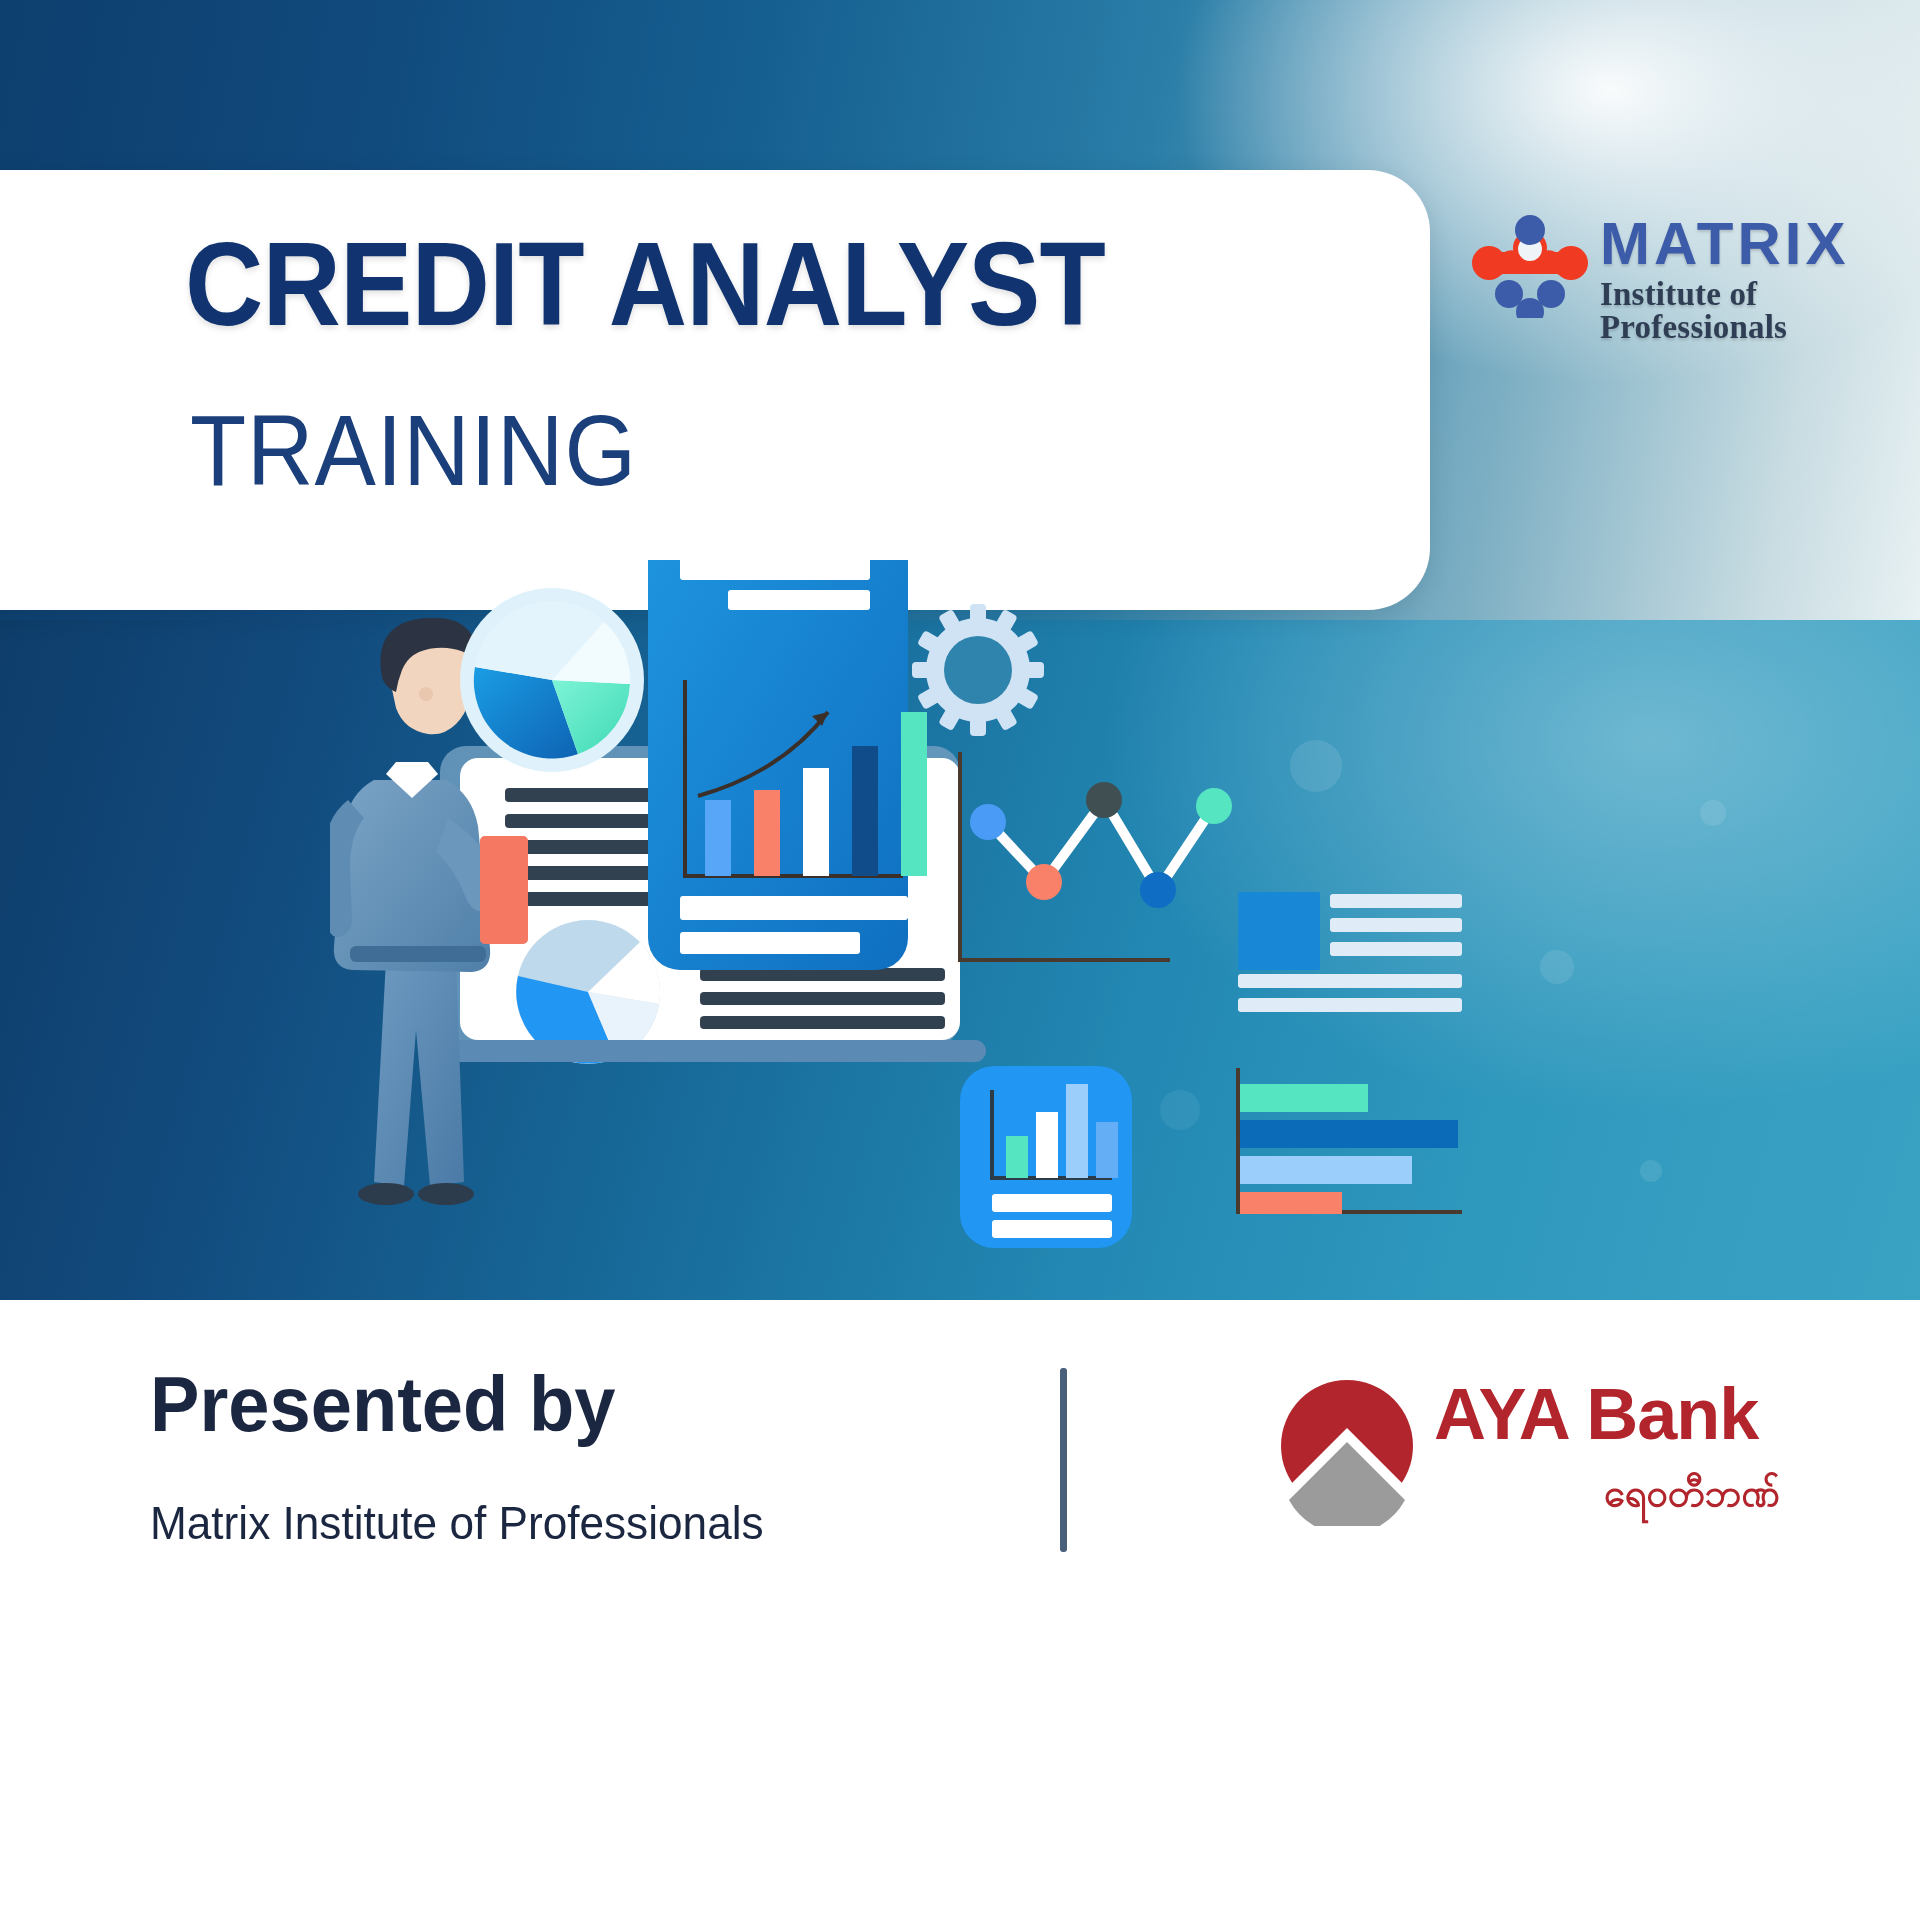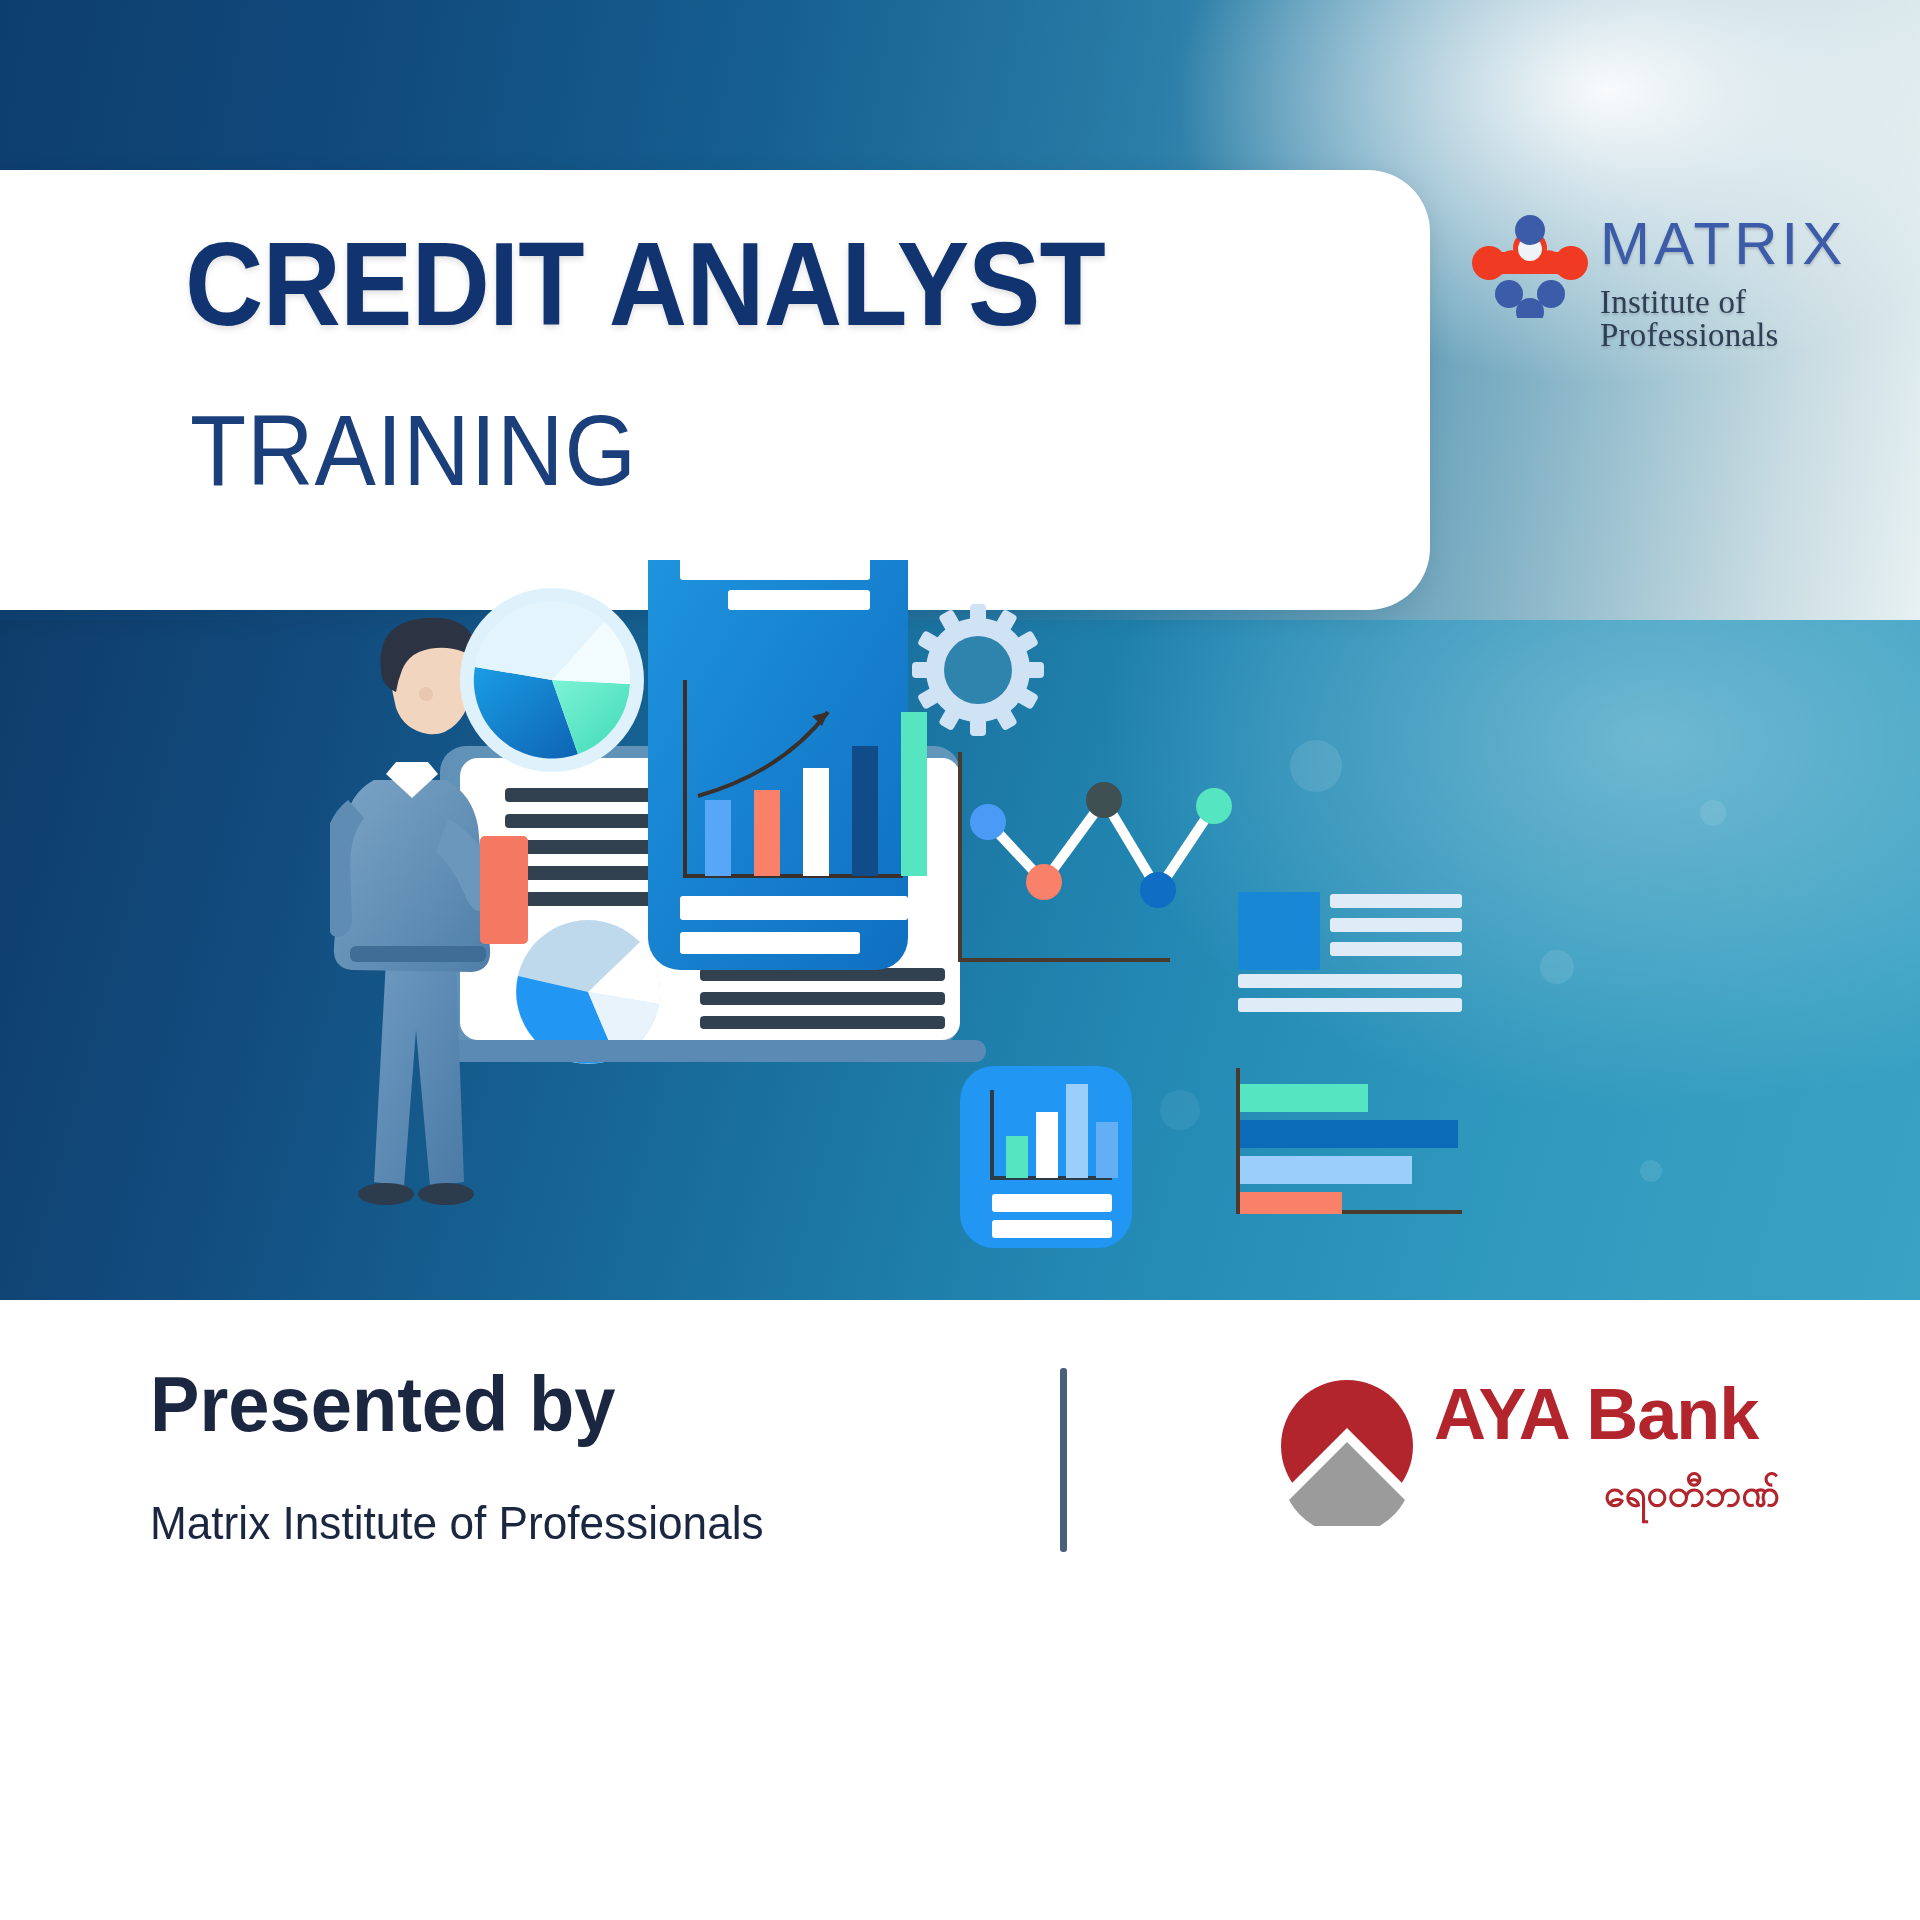--- a/index.html
+++ b/index.html
@@ -45,27 +45,27 @@
     font-weight:400;font-size:100px;letter-spacing:1px;line-height:1;
     color:#1b3f7a;transform:scaleX(0.92);transform-origin:left center;
     white-space:nowrap;
   }
 
   
   .matrix-logo{position:absolute;left:1472px;top:212px;width:420px;height:112px;}
   .mx-mark{position:absolute;left:0;top:2px;width:116px;height:104px;}
   .mx-word{
     position:absolute;left:128px;top:2px;
-    font-family:"Liberation Sans",sans-serif;font-weight:400;
+    font-family:"Liberation Sans",sans-serif;font-weight:700;
     font-size:60px;letter-spacing:4px;color:#3c5ba9;line-height:1;
     text-shadow:0 2px 3px rgba(0,0,0,.18);
   }
   .mx-tag{
-    position:absolute;left:128px;top:74px;
-    font-family:"Liberation Serif",serif;font-weight:400;
+    position:absolute;left:128px;top:66px;
+    font-family:"Liberation Serif",serif;font-weight:700;
     font-size:33px;letter-spacing:.2px;color:#2f3e54;line-height:1;
     text-shadow:0 2px 3px rgba(0,0,0,.18);
   }
 
   
   .illus{position:absolute;left:330px;top:560px;width:1200px;height:760px;}
 
   
   .footer{position:absolute;left:0;top:1300px;width:1920px;height:620px;background:#ffffff;}
   .presented{

